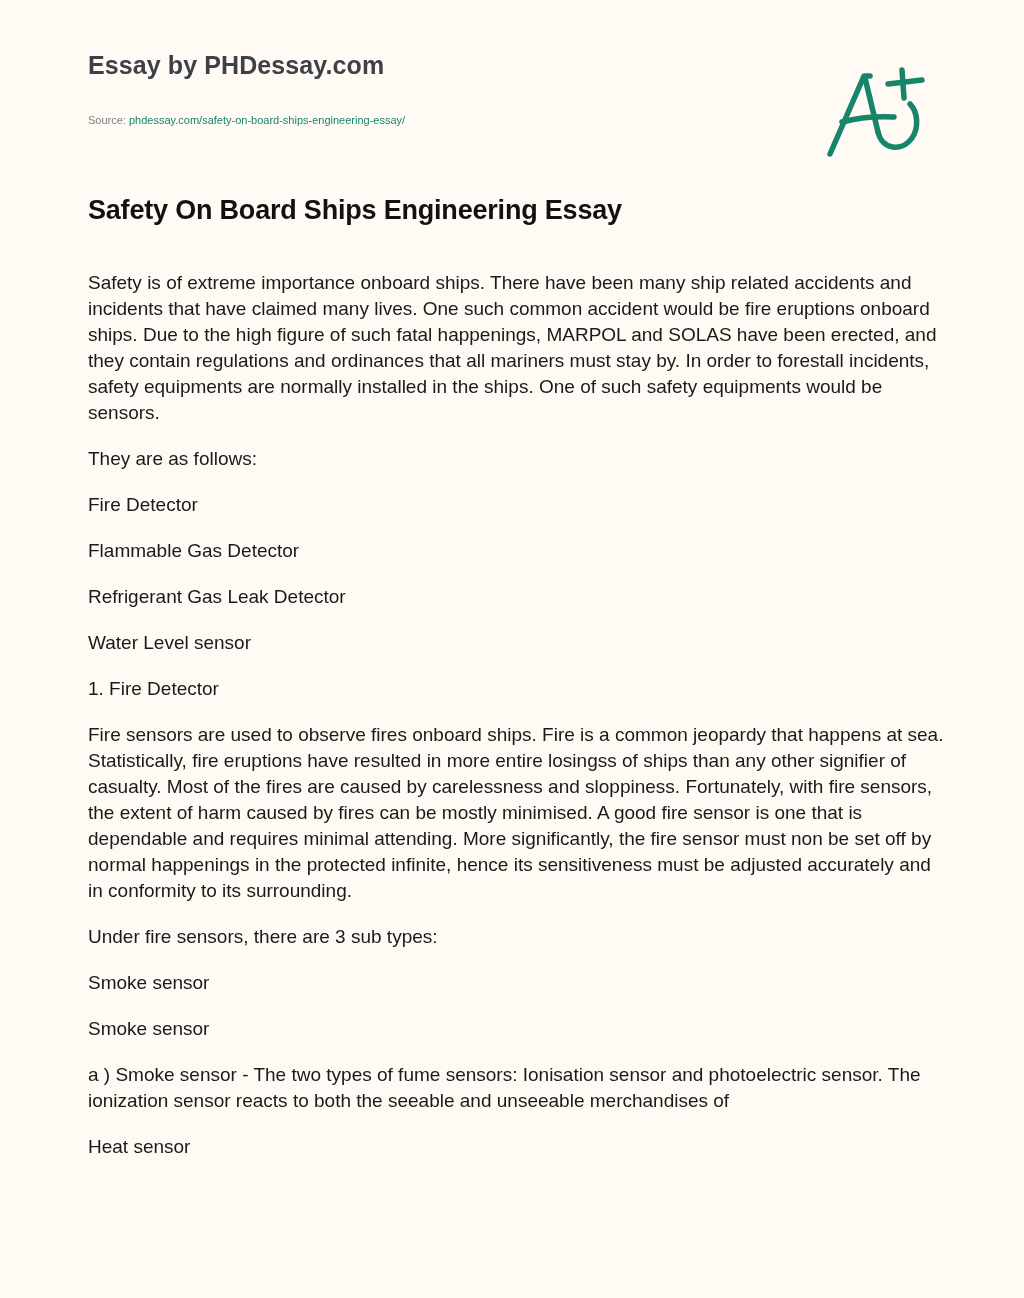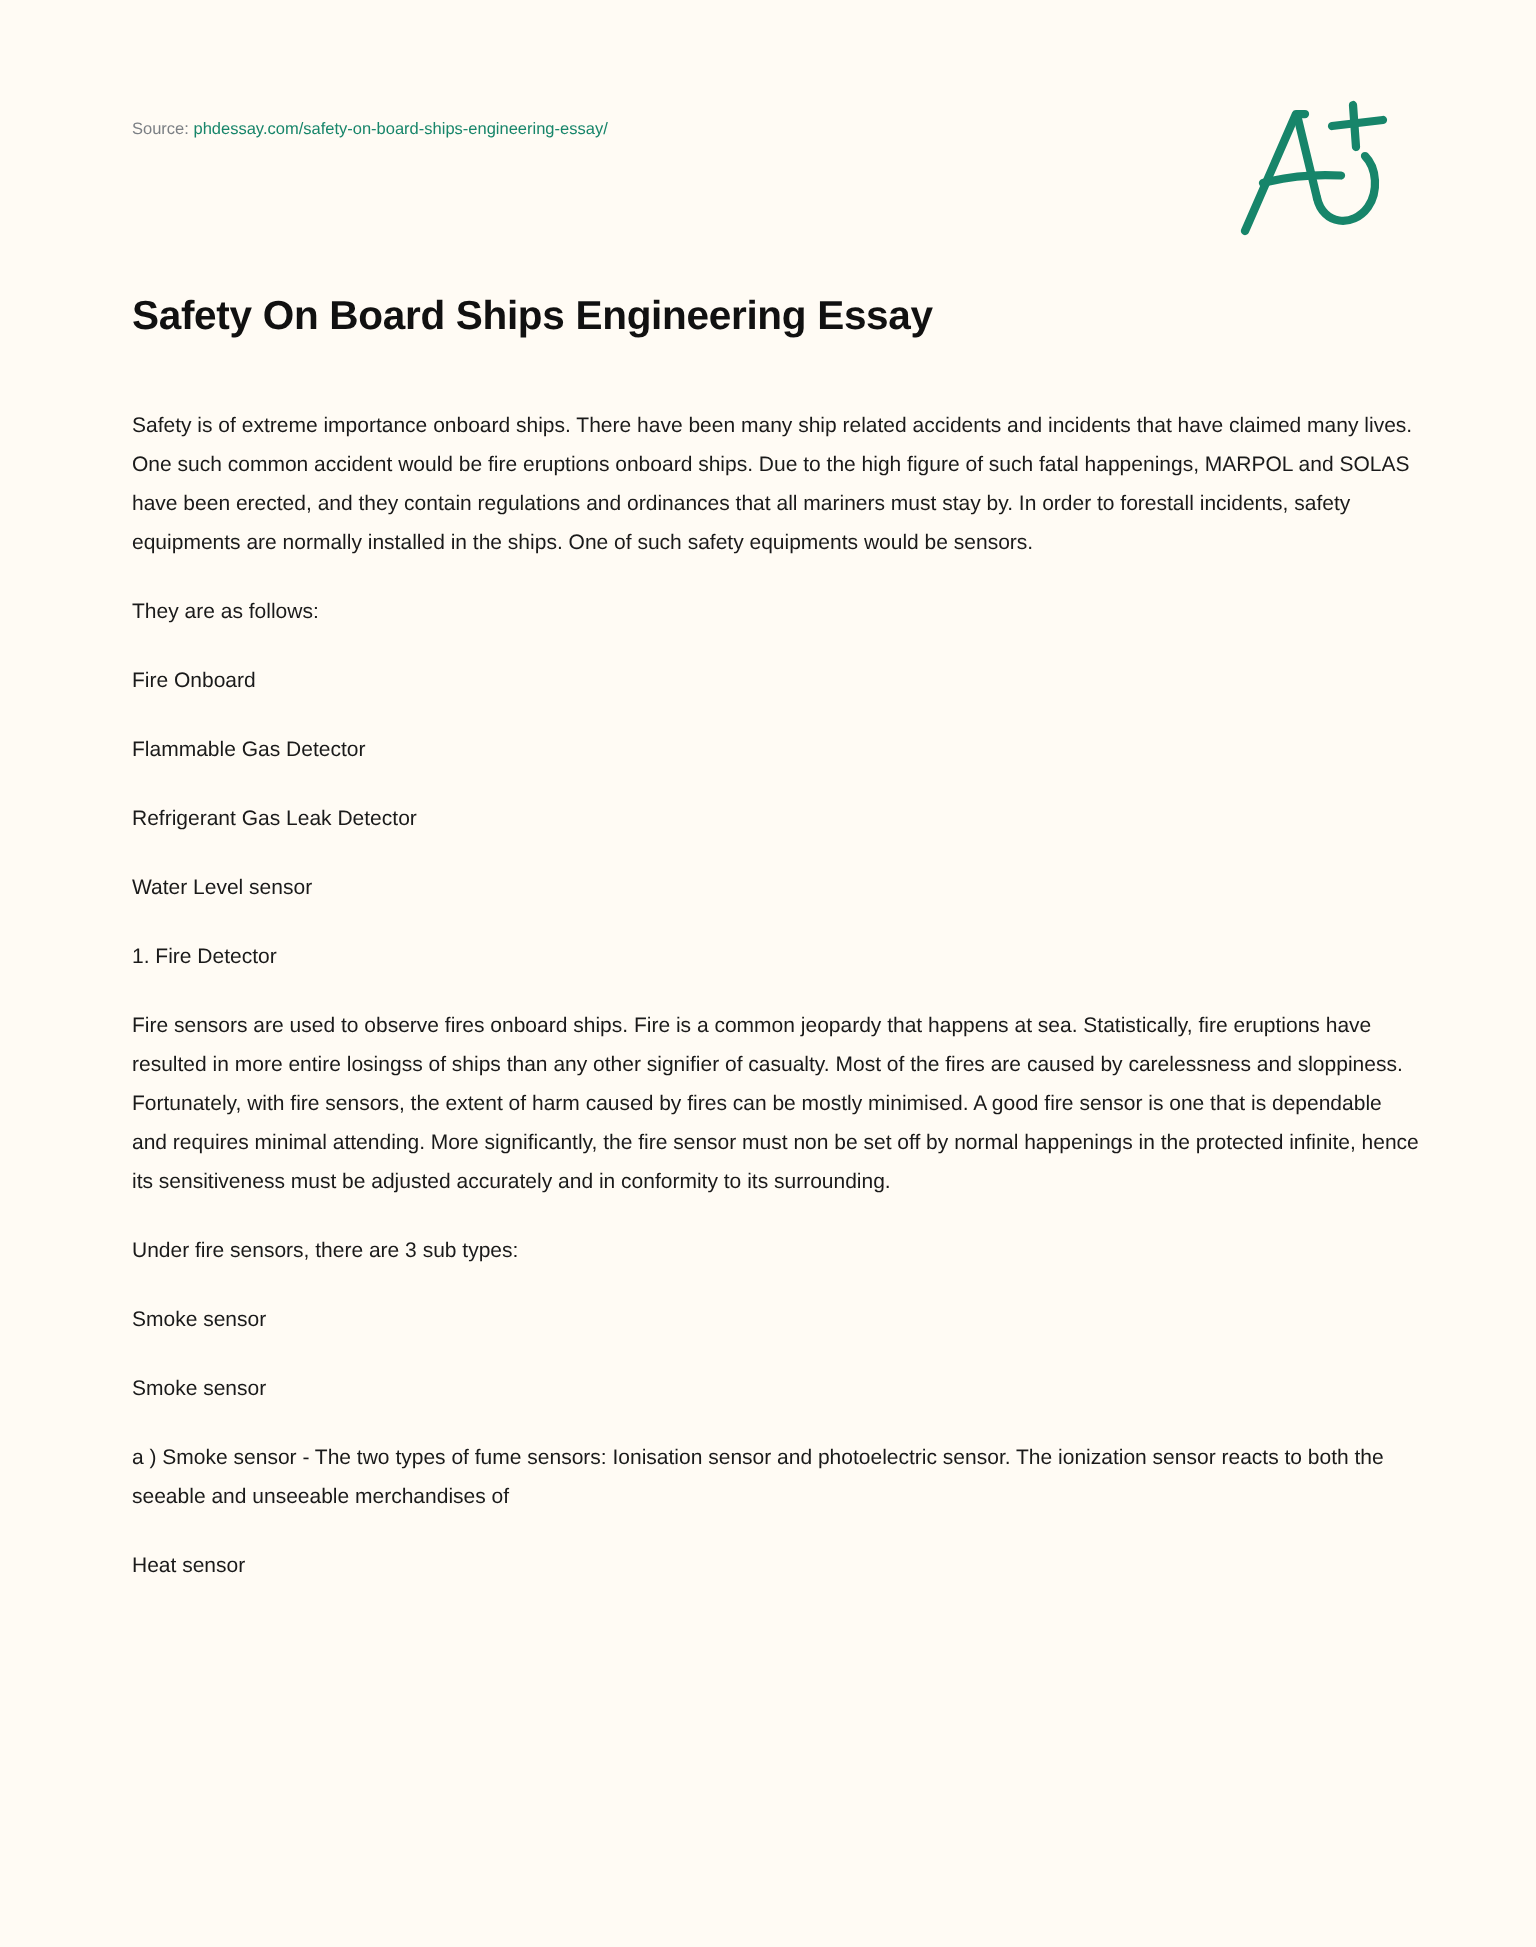--- a/index.html
+++ b/index.html
@@ -60,29 +60,30 @@
     .content-clip {
       position: absolute;
       left: 88px;
       top: 270px;
       width: 860px;
       height: 983px;
       overflow: hidden;
     }
     .content p {
       margin: 0 0 20px 0;
-      font-size: 14px;
+      font-size: 19px;
       line-height: 26px;
       color: #1a1a1a;
     }
   </style>
 </head>
 <body>
 
 <header class="header">
+  <div class="brand">Essay by PHDessay.com</div>
   <div class="source">
     <span>Source:</span>
     <a>phdessay.com/safety-on-board-ships-engineering-essay/</a>
   </div>
 </header>
 
 <div class="logo">
   <svg width="110" height="100" viewBox="0 0 110 100" fill="none" stroke="#17856a" stroke-width="5.5" stroke-linecap="round" stroke-linejoin="round">
 
     <path d="M8 92 L42 14 L48 14"></path>
@@ -98,21 +99,21 @@
     <path d="M56 70 C 60 88, 80 90, 90 76 C 97 66, 96 50, 88 42"></path>
   </svg>
 </div>
 
 <h1 class="title">Safety On Board Ships Engineering Essay</h1>
 
 <div class="content-clip">
   <article class="content">
     <p>Safety is of extreme importance onboard ships. There have been many ship related accidents and incidents that have claimed many lives. One such common accident would be fire eruptions onboard ships. Due to the high figure of such fatal happenings, MARPOL and SOLAS have been erected, and they contain regulations and ordinances that all mariners must stay by. In order to forestall incidents, safety equipments are normally installed in the ships. One of such safety equipments would be sensors.</p>
     <p>They are as follows:</p>
-    <p>Fire Onboard</p>
+    <p>Fire Detector</p>
     <p>Flammable Gas Detector</p>
     <p>Refrigerant Gas Leak Detector</p>
     <p>Water Level sensor</p>
     <p>1. Fire Detector</p>
     <p>Fire sensors are used to observe fires onboard ships. Fire is a common jeopardy that happens at sea. Statistically, fire eruptions have resulted in more entire losingss of ships than any other signifier of casualty. Most of the fires are caused by carelessness and sloppiness. Fortunately, with fire sensors, the extent of harm caused by fires can be mostly minimised. A good fire sensor is one that is dependable and requires minimal attending. More significantly, the fire sensor must non be set off by normal happenings in the protected infinite, hence its sensitiveness must be adjusted accurately and in conformity to its surrounding.</p>
     <p>Under fire sensors, there are 3 sub types:</p>
     <p>Smoke sensor</p>
     <p>Smoke sensor</p>
     <p>a ) Smoke sensor - The two types of fume sensors: Ionisation sensor and photoelectric sensor. The ionization sensor reacts to both the seeable and unseeable merchandises of</p>
     <p>Heat sensor</p>

